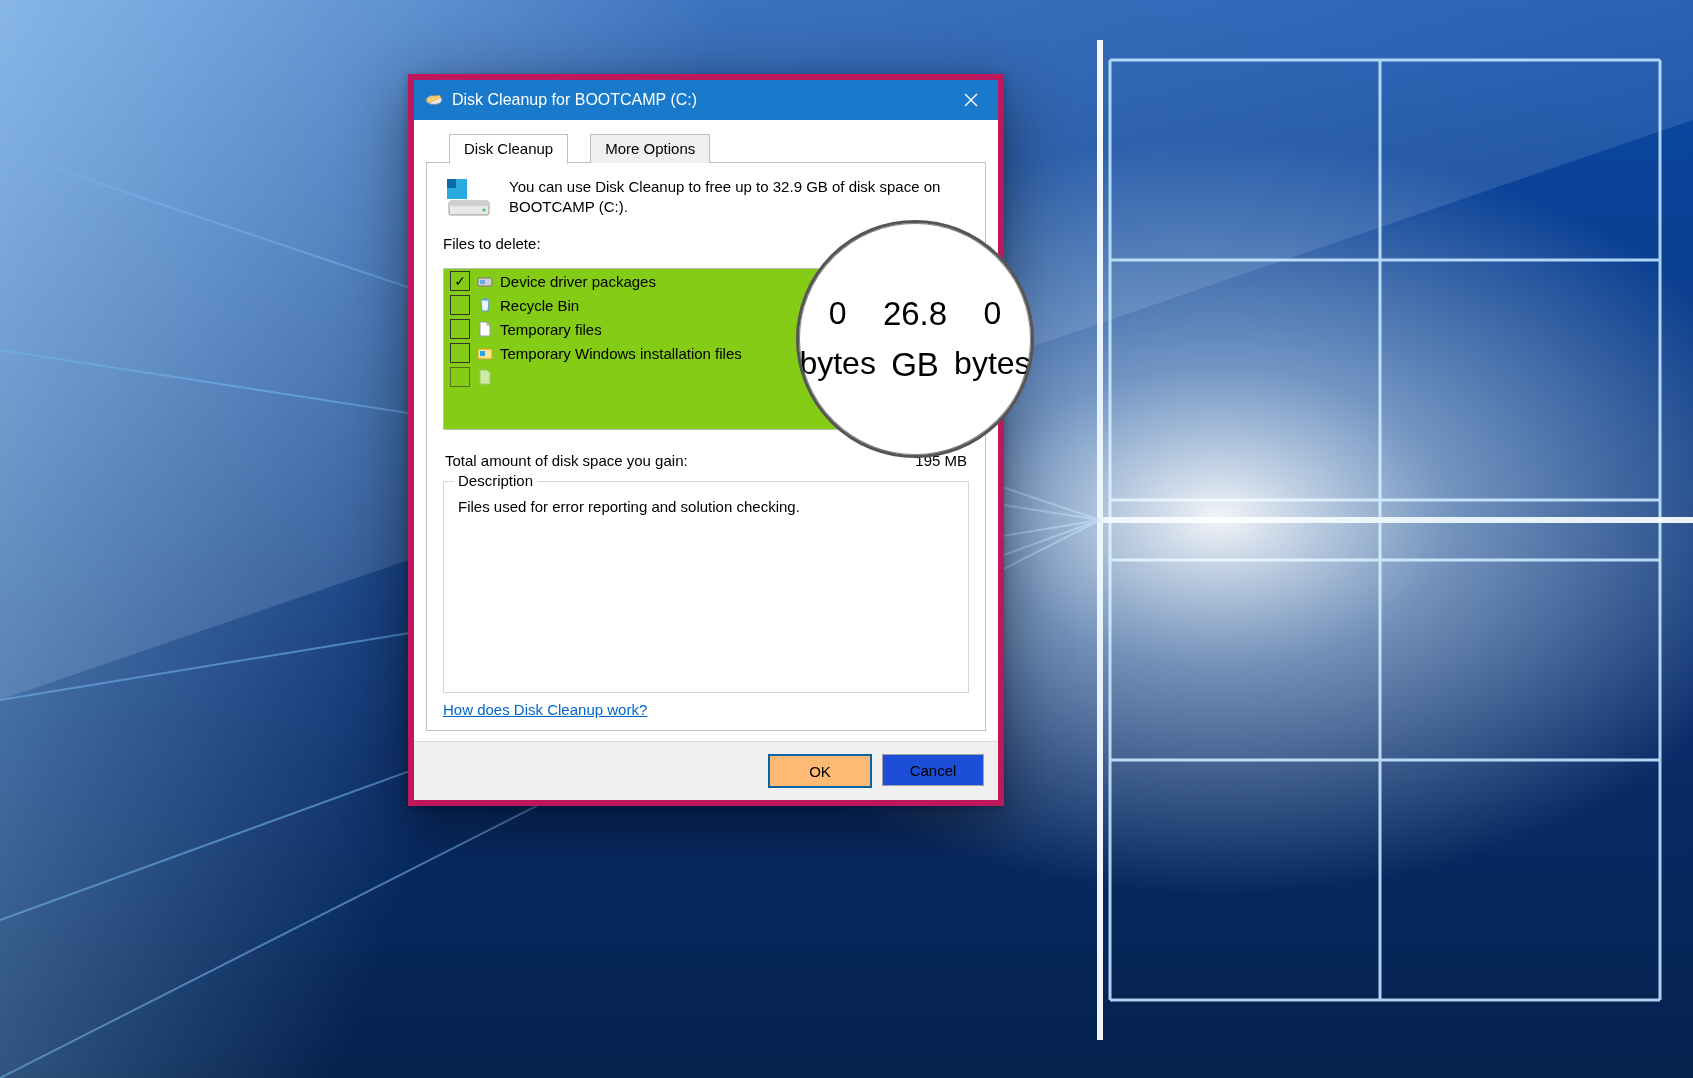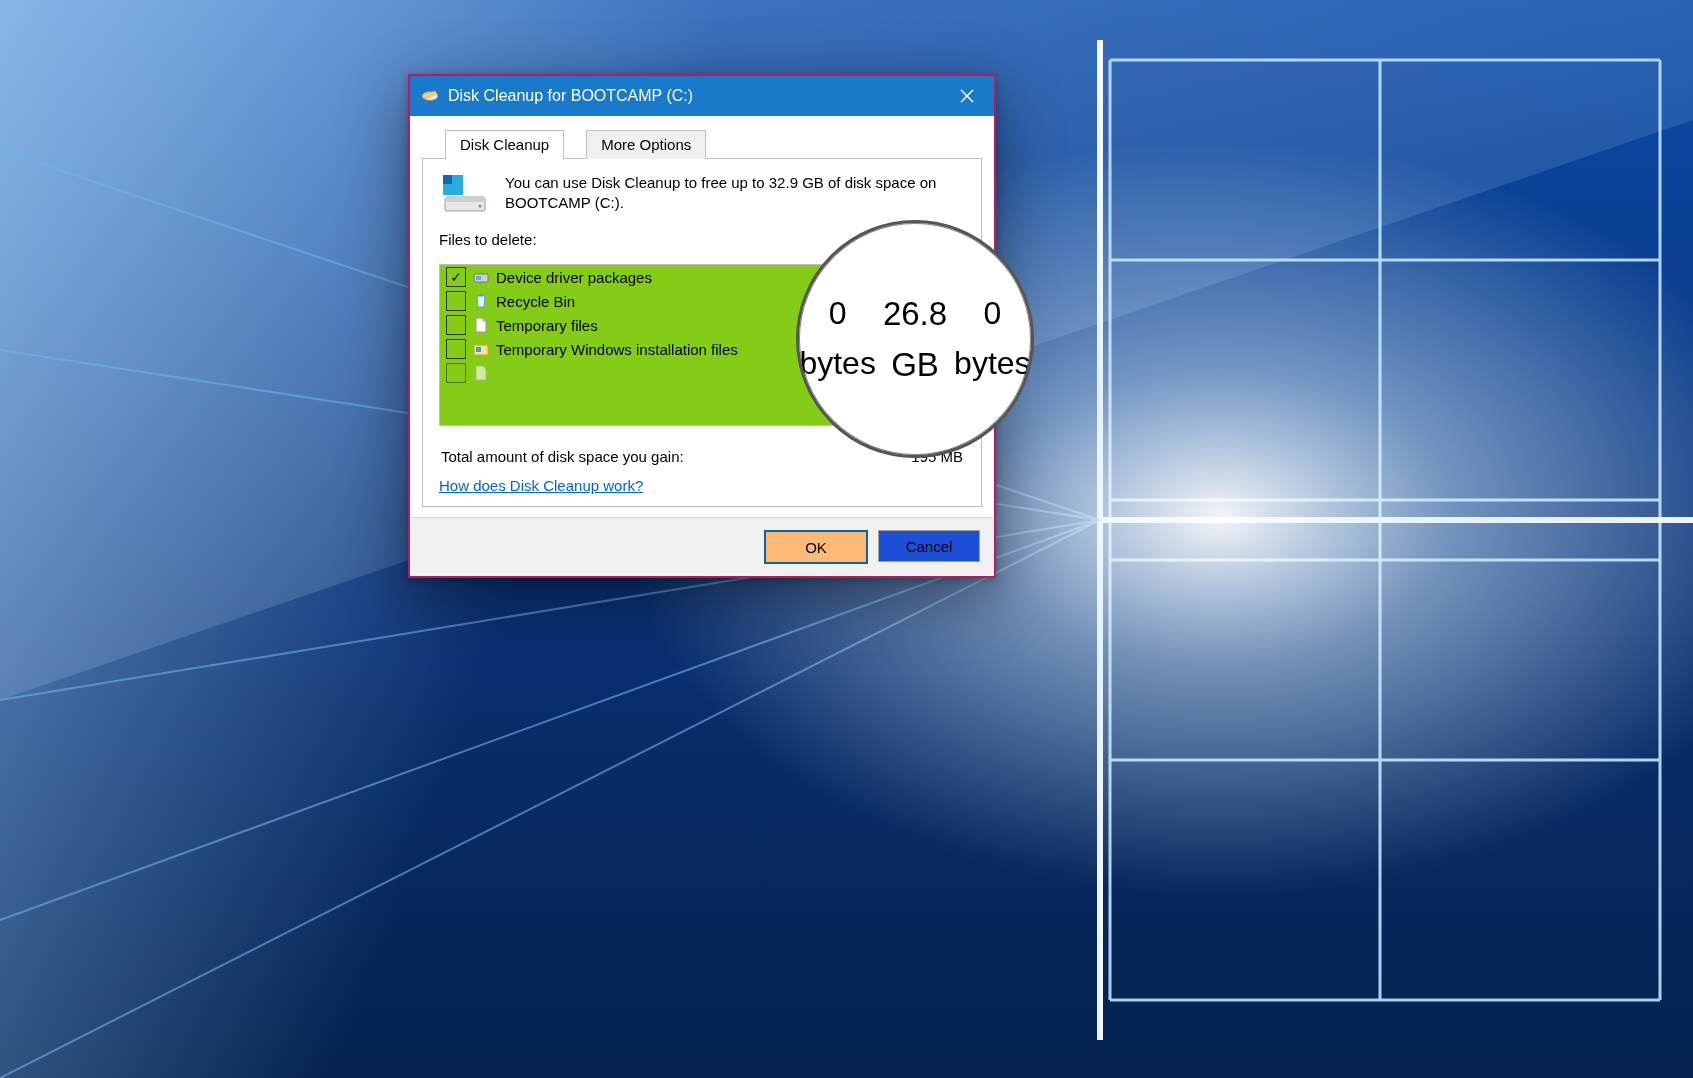--- a/index.html
+++ b/index.html
@@ -23,21 +23,21 @@
   }
   .wallpaper svg { position:absolute; inset:0; width:100%; height:100%; }
 
   
   .window {
     position: absolute;
     left: 408px;
     top: 74px;
     width: 584px;
     background: #ffffff;
-    border: 2px solid #be185d;
+    border: 6px solid #be185d;
     box-shadow: 0 18px 60px rgba(0,0,0,0.45), 0 2px 8px rgba(0,0,0,0.25);
     font-size: 15px;
     color: #000;
   }
   .titlebar {
     height: 40px;
     background: #1979ca;
     color: #ffffff;
     display: flex;
     align-items: center;
@@ -339,20 +339,24 @@
               </svg>
           </span>
         </div>
       </div>
 
       <div class="totalrow">
         <span>Total amount of disk space you gain:</span>
         <span>195 MB</span>
       </div>
 
+      <div class="groupbox">
+        <div class="legend">Description</div>
+        <div>Files used for error reporting and solution checking.</div>
+      </div>
 
       <a href="#" class="helplink">How does Disk Cleanup work?</a>
 
     </div>
 
   </div>
 
   <div class="buttonbar">
     <div class="btn default">OK</div>
     <div class="btn">Cancel</div>

